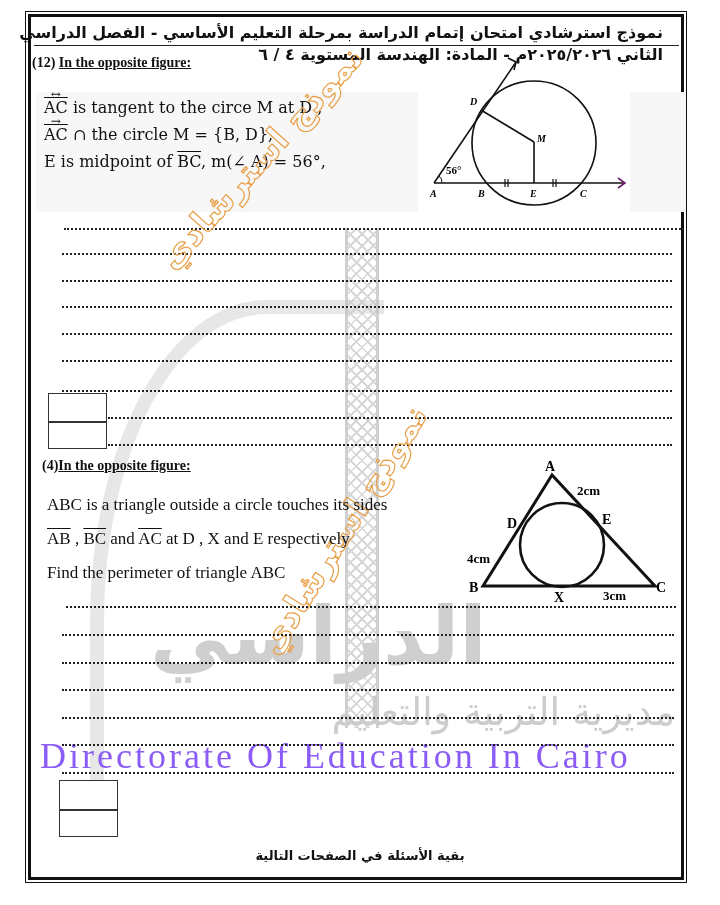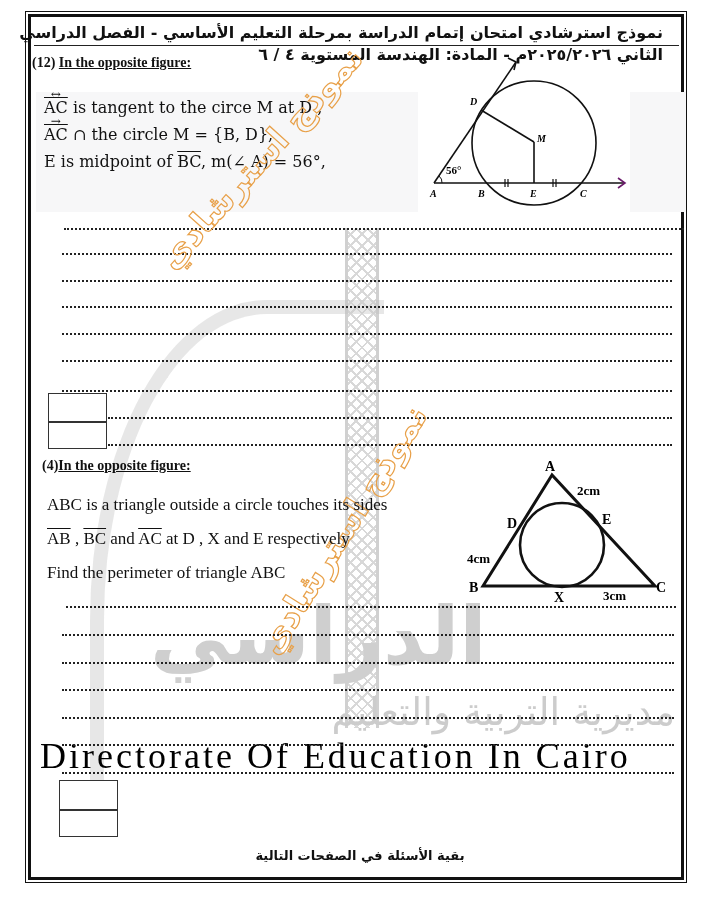--- a/index.html
+++ b/index.html
@@ -7,21 +7,21 @@
   .page-frame { position: absolute; left: 28px; top: 14px; width: 656px; height: 866px; border: 3px solid #111; outline: 1px solid #111; outline-offset: 2px; box-sizing: border-box; }
   .header { position: absolute; left: 18px; top: 22px; width: 645px; height: 22px; text-align: right; direction: rtl; font-family: "DejaVu Sans", sans-serif; font-weight: bold; font-size: 16px; line-height: 22px; }
   .header-rule { position: absolute; left: 34px; top: 45px; width: 645px; border-top: 1.5px solid #222; }
 
   .wm { position: absolute; pointer-events: none; }
   .wm-gray { color: #cfcfcf; font-family: "Liberation Serif", serif; }
   .wm-tower { position: absolute; left: 345px; top: 228px; width: 28px; height: 500px; background: repeating-linear-gradient(45deg, transparent 0 6px, #c8c8c8 6px 8px), repeating-linear-gradient(-45deg, transparent 0 6px, #c8c8c8 6px 8px); border-left: 3px solid #bdbdbd; border-right: 3px solid #bdbdbd; opacity: 0.7; }
   .wm-arc { position: absolute; left: 90px; top: 300px; width: 280px; height: 520px; border-left: 14px solid #d8d8d8; border-top: 14px solid #d8d8d8; border-radius: 60% 0 0 0; opacity: 0.6; }
   .wm-ar-big { left: 150px; top: 590px; font-size: 80px; font-weight: bold; font-family: "DejaVu Sans", sans-serif; color: #cfcfcf; direction: rtl; }
   .wm-ar-line { left: 45px; top: 690px; width: 630px; font-size: 38px; direction: rtl; text-align: justify; letter-spacing: 18px; font-family: "DejaVu Sans", sans-serif; color: #cccccc; }
-  .wm-en { left: 40px; top: 735px; font-size: 36px; letter-spacing: 3px; color: #000000; text-align: center; }
+  .wm-en { left: 40px; top: 735px; font-size: 36px; letter-spacing: 3px; color: #8b5cf6; text-align: center; }
   .wm-orange { font-family: "DejaVu Sans", sans-serif; font-weight: bold; color: transparent; -webkit-text-stroke: 1.2px #e8a048; font-size: 34px; direction: rtl; white-space: nowrap; }
   .wm-o1 { left: 150px; top: 250px; transform: rotate(-48deg); transform-origin: left top; }
   .wm-o2 { left: 250px; top: 640px; transform: rotate(-58deg); transform-origin: left top; }
 
   .q-title { position: absolute; font-weight: bold; font-size: 14px; }
   .q-title .u { text-decoration: underline; }
   .q12-title { left: 32px; top: 55px; }
   .q13-title { left: 42px; top: 458px; }
 
   .q12-box { position: absolute; left: 36px; top: 92px; width: 382px; height: 120px; background: #f7f7f8; }

